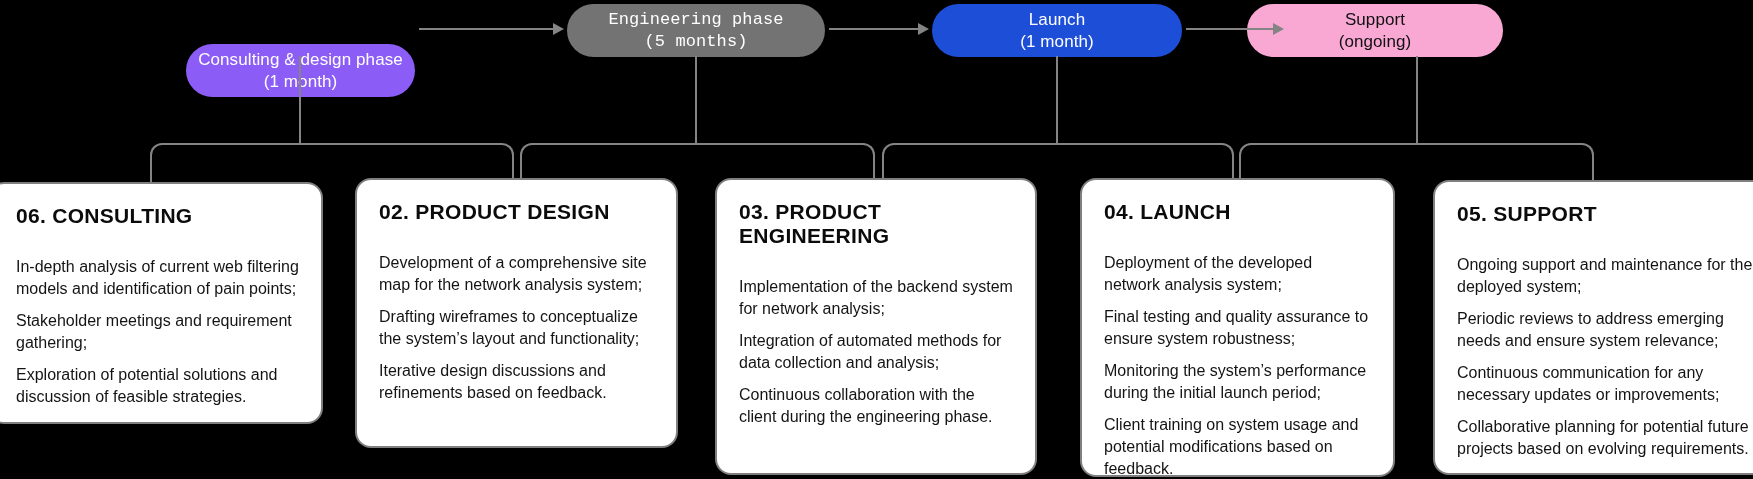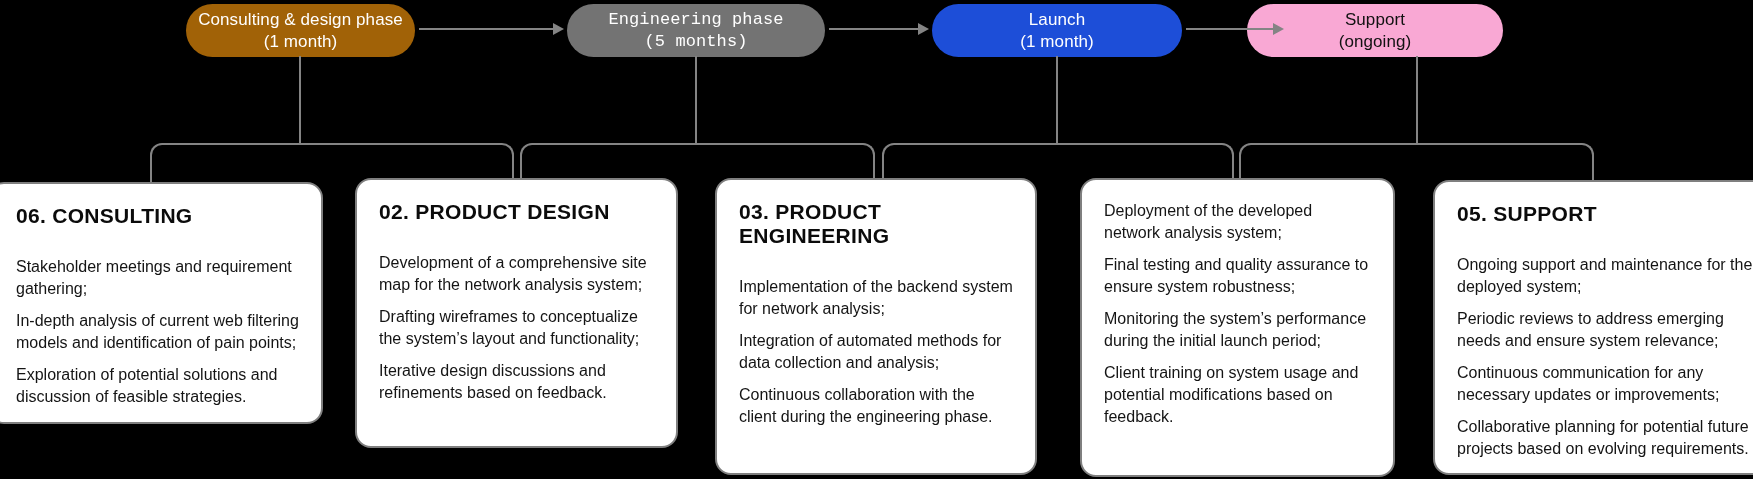--- a/index.html
+++ b/index.html
@@ -84,21 +84,21 @@
     font-weight: 400;
     color: #141414;
   }
   .card p:first-of-type { margin-top: 0; }
 </style>
 </head>
 <body>
 
 <div class="canvas">
 
-  <div class="pill" style="left: 186px; width: 229px; background: #a16207; color: rgb(255, 255, 255);">
+  <div class="pill" style="left: 186px; width: 229px; background: #8b5cf6; color: rgb(255, 255, 255); margin-top: 40px;">
     <div>Consulting &amp; design phase</div>
     <div>(1 month)</div>
   </div>
   <div class="pill" style="left: 567px; width: 258px; background: #737373; color: rgb(255, 255, 255); font-family: Liberation Mono, monospace;">
     <div>Engineering phase</div>
     <div>(5 months)</div>
   </div>
   <div class="pill" style="left: 932px; width: 250px; background: #1d4ed8; color: rgb(255, 255, 255);">
     <div>Launch</div>
     <div>(1 month)</div>
@@ -126,40 +126,41 @@
   <div class="stem" style="left:1056px;"></div>
   <div class="stem" style="left:1416px;"></div>
 
   <div class="bracket" style="left:150px; width:364px;"></div>
   <div class="bracket" style="left:520px; width:355px;"></div>
   <div class="bracket" style="left:882px; width:352px;"></div>
   <div class="bracket" style="left:1239px; width:355px;"></div>
 
   <div class="card" style="left:-12px; top:182px; width:335px; height:242px; padding-left:26px;">
     <h2>06. CONSULTING</h2>
+    <p>In-depth analysis of current web filtering models and identification of pain points;</p>
     <p>Stakeholder meetings and requirement gathering;</p>
-    <p>In-depth analysis of current web filtering models and identification of pain points;</p>
     <p>Exploration of potential solutions and discussion of feasible strategies.</p>
   </div>
 
   <div class="card" style="left:355px; top:178px; width:323px; height:270px;">
     <h2>02. PRODUCT DESIGN</h2>
     <p>Development of a comprehensive site map for the network analysis system;</p>
     <p>Drafting wireframes to conceptualize the system’s layout and functionality;</p>
     <p>Iterative design discussions and refinements based on feedback.</p>
   </div>
 
   <div class="card" style="left:715px; top:178px; width:322px; height:297px;">
     <h2>03. PRODUCT ENGINEERING</h2>
     <p>Implementation of the backend system for network analysis;</p>
     <p>Integration of automated methods for data collection and analysis;</p>
     <p>Continuous collaboration with the client during the engineering phase.</p>
   </div>
 
   <div class="card" style="left:1080px; top:178px; width:315px; height:299px;">
+    <h2>04. LAUNCH</h2>
     <p>Deployment of the developed network analysis system;</p>
     <p>Final testing and quality assurance to ensure system robustness;</p>
     <p>Monitoring the system’s performance during the initial launch period;</p>
     <p>Client training on system usage and potential modifications based on feedback.</p>
   </div>
 
   <div class="card" style="left:1433px; top:180px; width:356px; height:295px;">
     <h2>05. SUPPORT</h2>
     <p>Ongoing support and maintenance for the deployed system;</p>
     <p>Periodic reviews to address emerging needs and ensure system relevance;</p>

